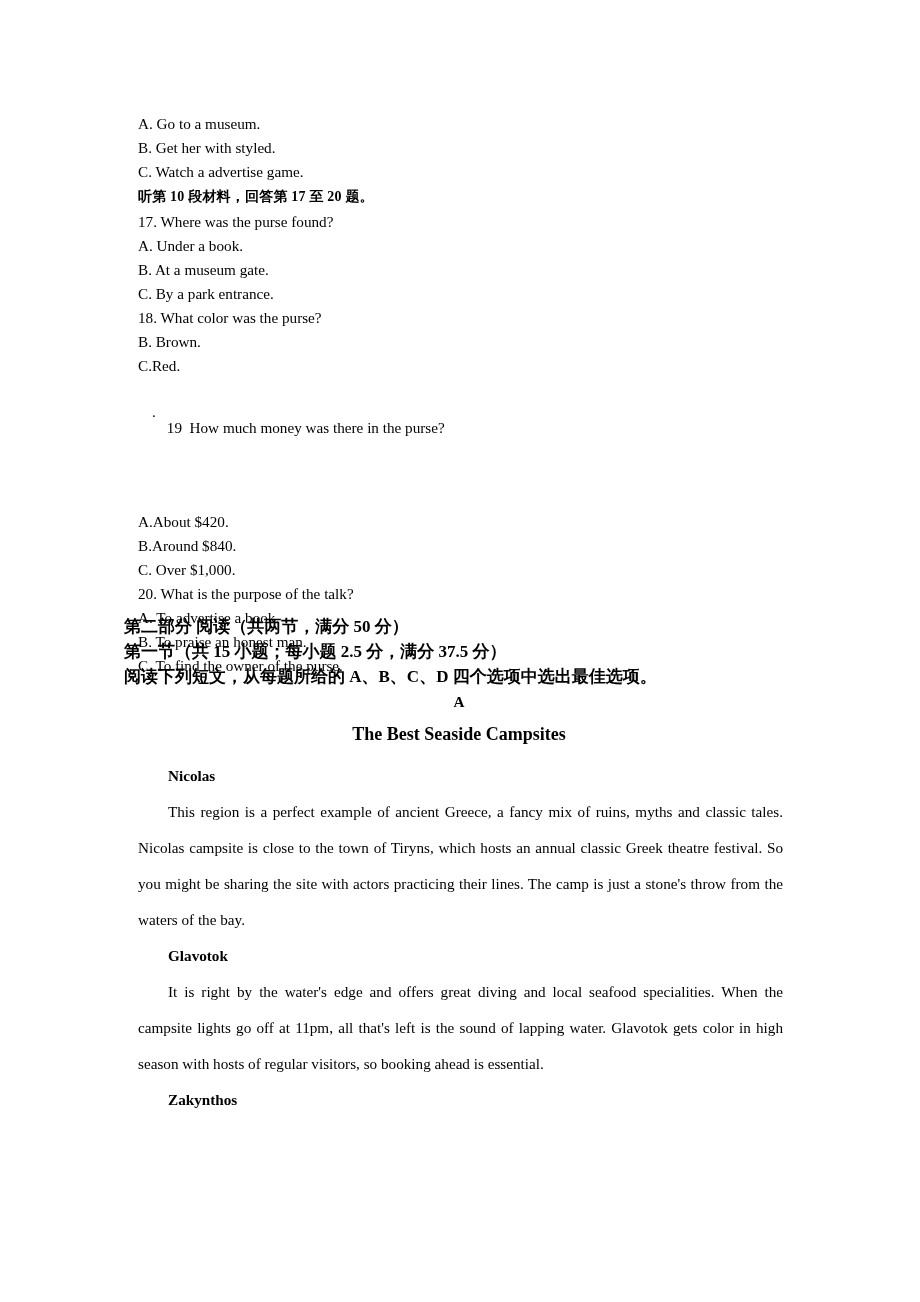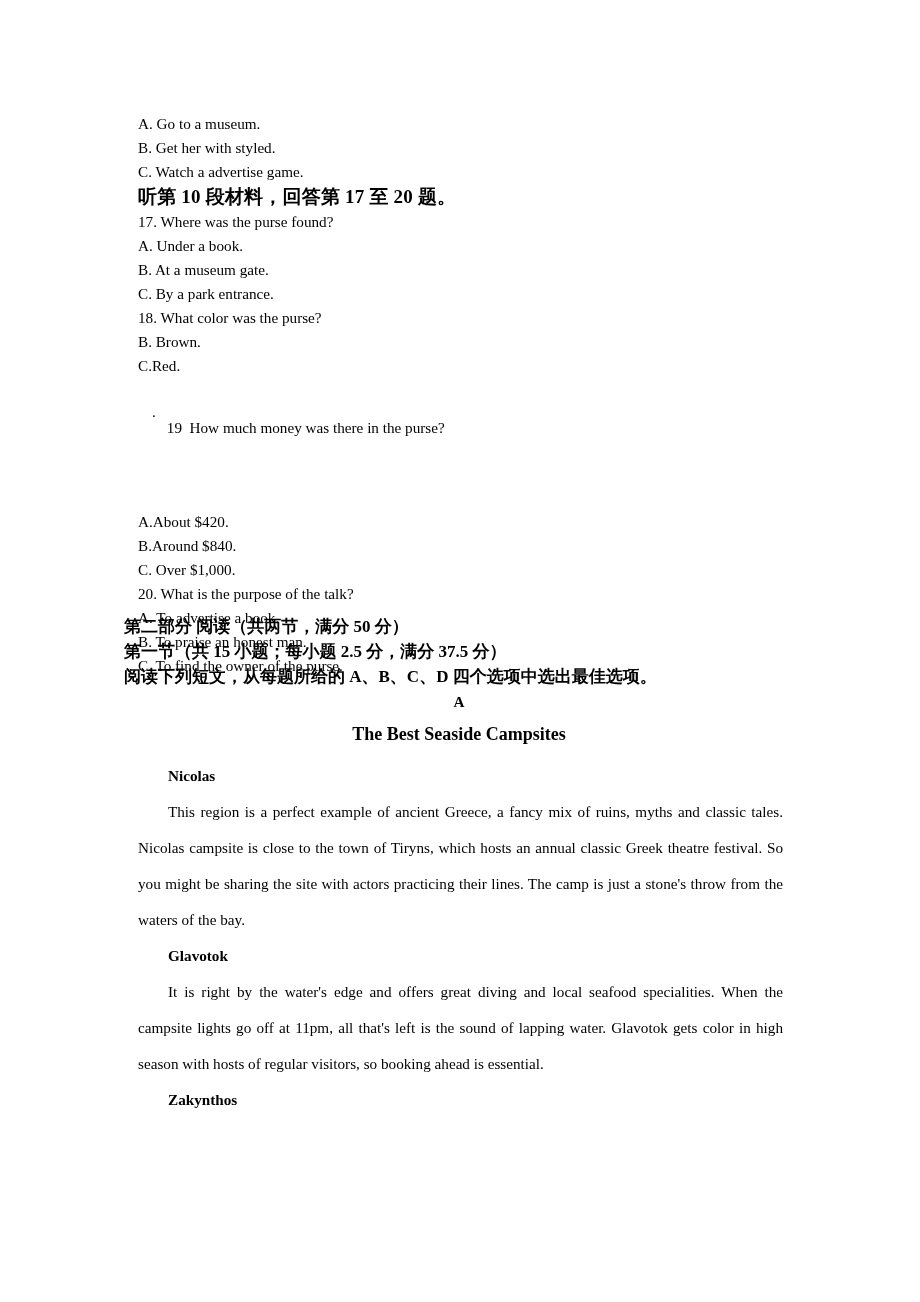--- a/index.html
+++ b/index.html
@@ -30,21 +30,21 @@
     left: 138px;
     top: 112px;
     width: 650px;
   }
   .q-line {
     font-size: 15.2px;
     line-height: 24px;
     white-space: pre;
   }
   .cn-head {
-    font-size: 19px;
+    font-size: 14px;
     font-weight: bold;
     line-height: 26px;
     white-space: pre;
     letter-spacing: 0.2px;
   }
   
   .q19 {
     position: relative;
     margin-top: 14px;
     padding-left: 6px;

